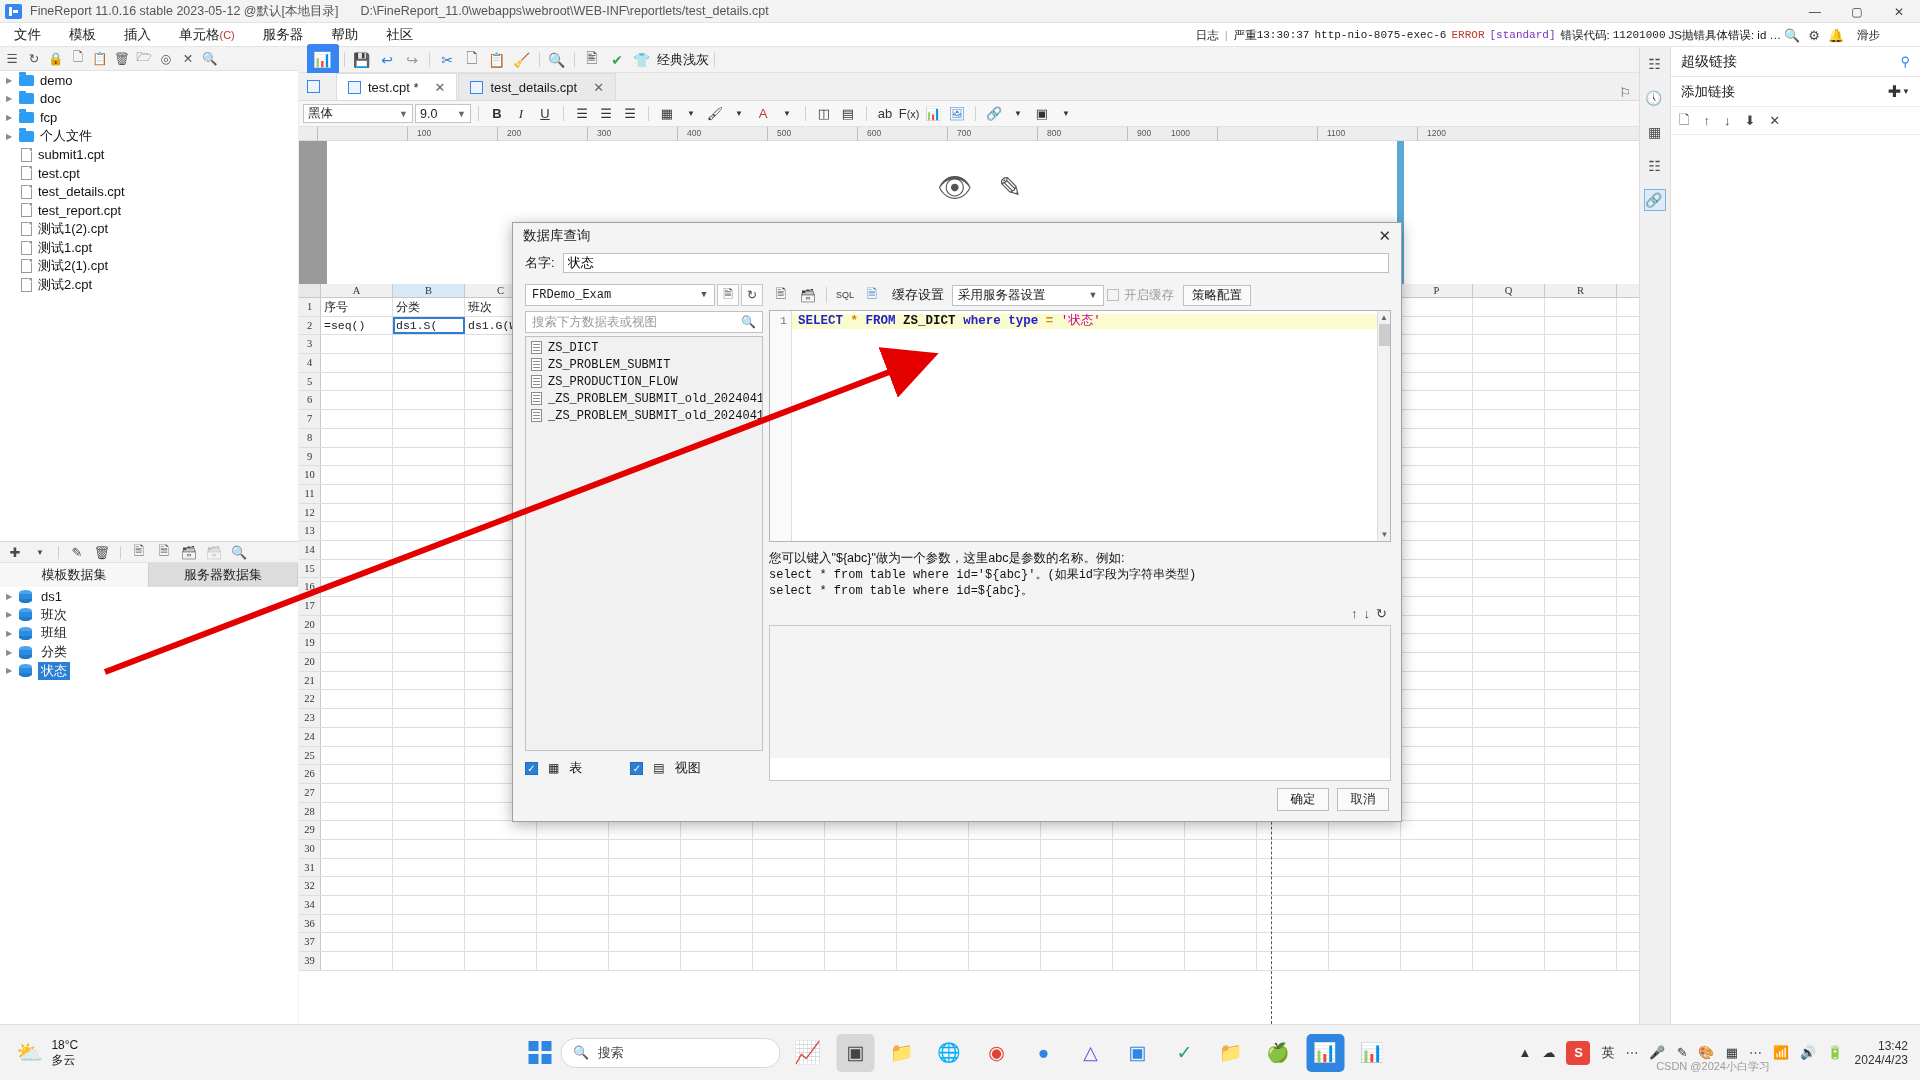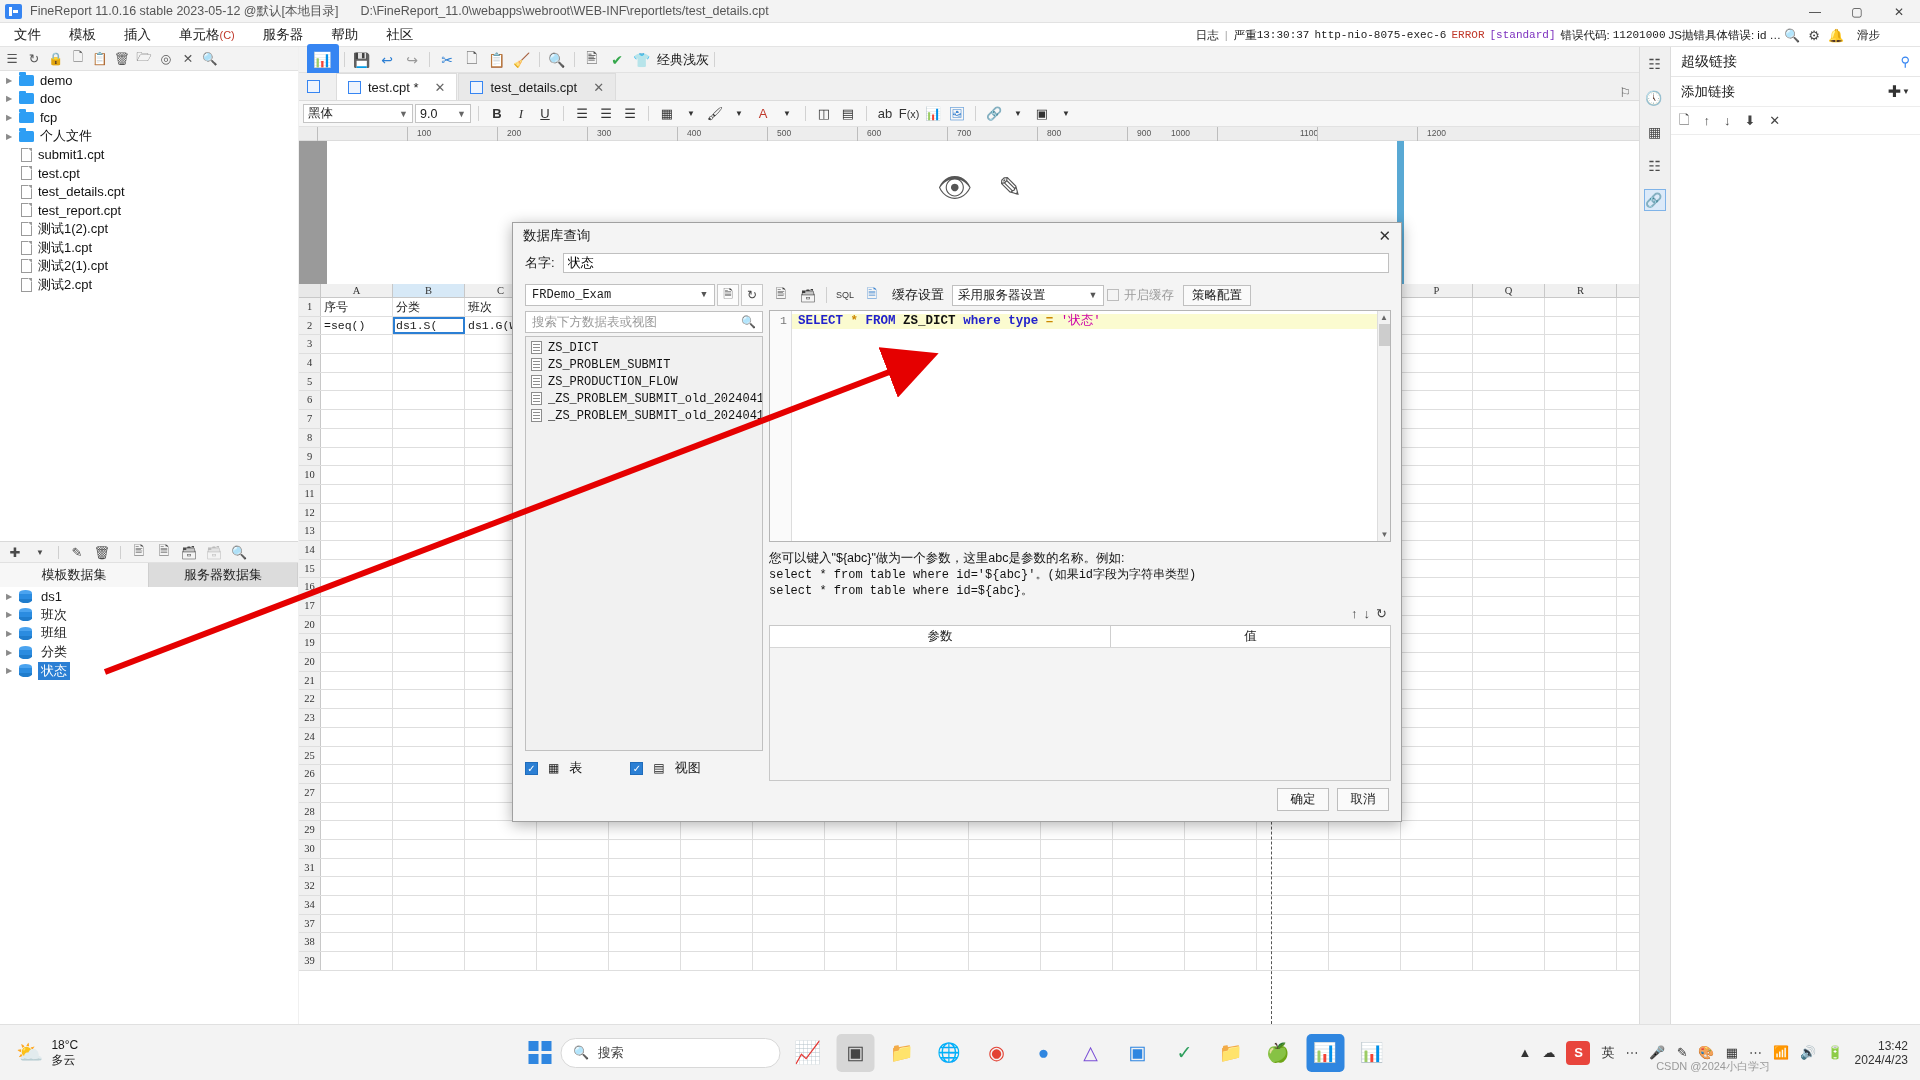--- a/index.html
+++ b/index.html
@@ -551,21 +551,21 @@
       <span class="tick" style="left:568px">600</span>
       <span class="mark" style="left:558px"></span>
       <span class="tick" style="left:658px">700</span>
       <span class="mark" style="left:648px"></span>
       <span class="tick" style="left:748px">800</span>
       <span class="mark" style="left:738px"></span>
       <span class="tick" style="left:838px">900</span>
       <span class="mark" style="left:828px"></span>
       <span class="tick" style="left:872px">1000</span>
       <span class="mark" style="left:918px"></span>
-      <span class="tick" style="left:1001px">1100</span>
+      <span class="tick" style="left:1028px">1100</span>
       <span class="mark" style="left:1018px"></span>
       <span class="tick" style="left:1128px">1200</span>
       <span class="mark" style="left:1118px"></span>
     </div>
 
     <div class="canvasgrey">
       <div class="canvaswhite">
         <div class="cw-icons">
           <span>👁</span>
           <span>✎</span>
@@ -1284,42 +1284,42 @@
             <div class="cell" style="width: 72px;"></div>
             <div class="cell" style="width: 72px;"></div>
             <div class="cell" style="width: 72px;"></div>
             <div class="cell" style="width: 72px;"></div>
             <div class="cell" style="width: 72px;"></div>
             <div class="cell" style="width: 72px;"></div>
             <div class="cell" style="width: 72px;"></div>
             <div class="cell" style="width: 72px;"></div>
           </div>
           <div class="rrow">
+            <div class="rh">36</div>
+            <div class="cell" style="width: 72px;"></div>
+            <div class="cell" style="width: 72px;"></div>
+            <div class="cell" style="width: 72px;"></div>
+            <div class="cell" style="width: 72px;"></div>
+            <div class="cell" style="width: 72px;"></div>
+            <div class="cell" style="width: 72px;"></div>
+            <div class="cell" style="width: 72px;"></div>
+            <div class="cell" style="width: 72px;"></div>
+            <div class="cell" style="width: 72px;"></div>
+            <div class="cell" style="width: 72px;"></div>
+            <div class="cell" style="width: 72px;"></div>
+            <div class="cell" style="width: 72px;"></div>
+            <div class="cell" style="width: 72px;"></div>
+            <div class="cell" style="width: 72px;"></div>
+            <div class="cell" style="width: 72px;"></div>
+            <div class="cell" style="width: 72px;"></div>
+            <div class="cell" style="width: 72px;"></div>
+            <div class="cell" style="width: 72px;"></div>
+          </div>
+          <div class="rrow">
             <div class="rh">37</div>
-            <div class="cell" style="width: 72px;"></div>
-            <div class="cell" style="width: 72px;"></div>
-            <div class="cell" style="width: 72px;"></div>
-            <div class="cell" style="width: 72px;"></div>
-            <div class="cell" style="width: 72px;"></div>
-            <div class="cell" style="width: 72px;"></div>
-            <div class="cell" style="width: 72px;"></div>
-            <div class="cell" style="width: 72px;"></div>
-            <div class="cell" style="width: 72px;"></div>
-            <div class="cell" style="width: 72px;"></div>
-            <div class="cell" style="width: 72px;"></div>
-            <div class="cell" style="width: 72px;"></div>
-            <div class="cell" style="width: 72px;"></div>
-            <div class="cell" style="width: 72px;"></div>
-            <div class="cell" style="width: 72px;"></div>
-            <div class="cell" style="width: 72px;"></div>
-            <div class="cell" style="width: 72px;"></div>
-            <div class="cell" style="width: 72px;"></div>
-          </div>
-          <div class="rrow">
-            <div class="rh">38</div>
             <div class="cell" style="width: 72px;"></div>
             <div class="cell" style="width: 72px;"></div>
             <div class="cell" style="width: 72px;"></div>
             <div class="cell" style="width: 72px;"></div>
             <div class="cell" style="width: 72px;"></div>
             <div class="cell" style="width: 72px;"></div>
             <div class="cell" style="width: 72px;"></div>
             <div class="cell" style="width: 72px;"></div>
             <div class="cell" style="width: 72px;"></div>
             <div class="cell" style="width: 72px;"></div>
@@ -1501,24 +1501,20 @@
           <div class="mono">select * from table where id=${abc}。</div>
         </div>
 
         <div class="paramtools">
           <span>↑</span>
           <span>↓</span>
           <span>↻</span>
         </div>
 
         <div class="paramtbl">
-          <div class="pt-head">
-            <div class="c1">参数</div>
-            <div class="c2">值</div>
-          </div>
           <div class="pt-body"></div>
         </div>
       </div>
     </div>
 
     <div class="dlg-footer">
       <div class="dbtn">确定</div>
       <div class="dbtn">取消</div>
     </div>
   </div>

